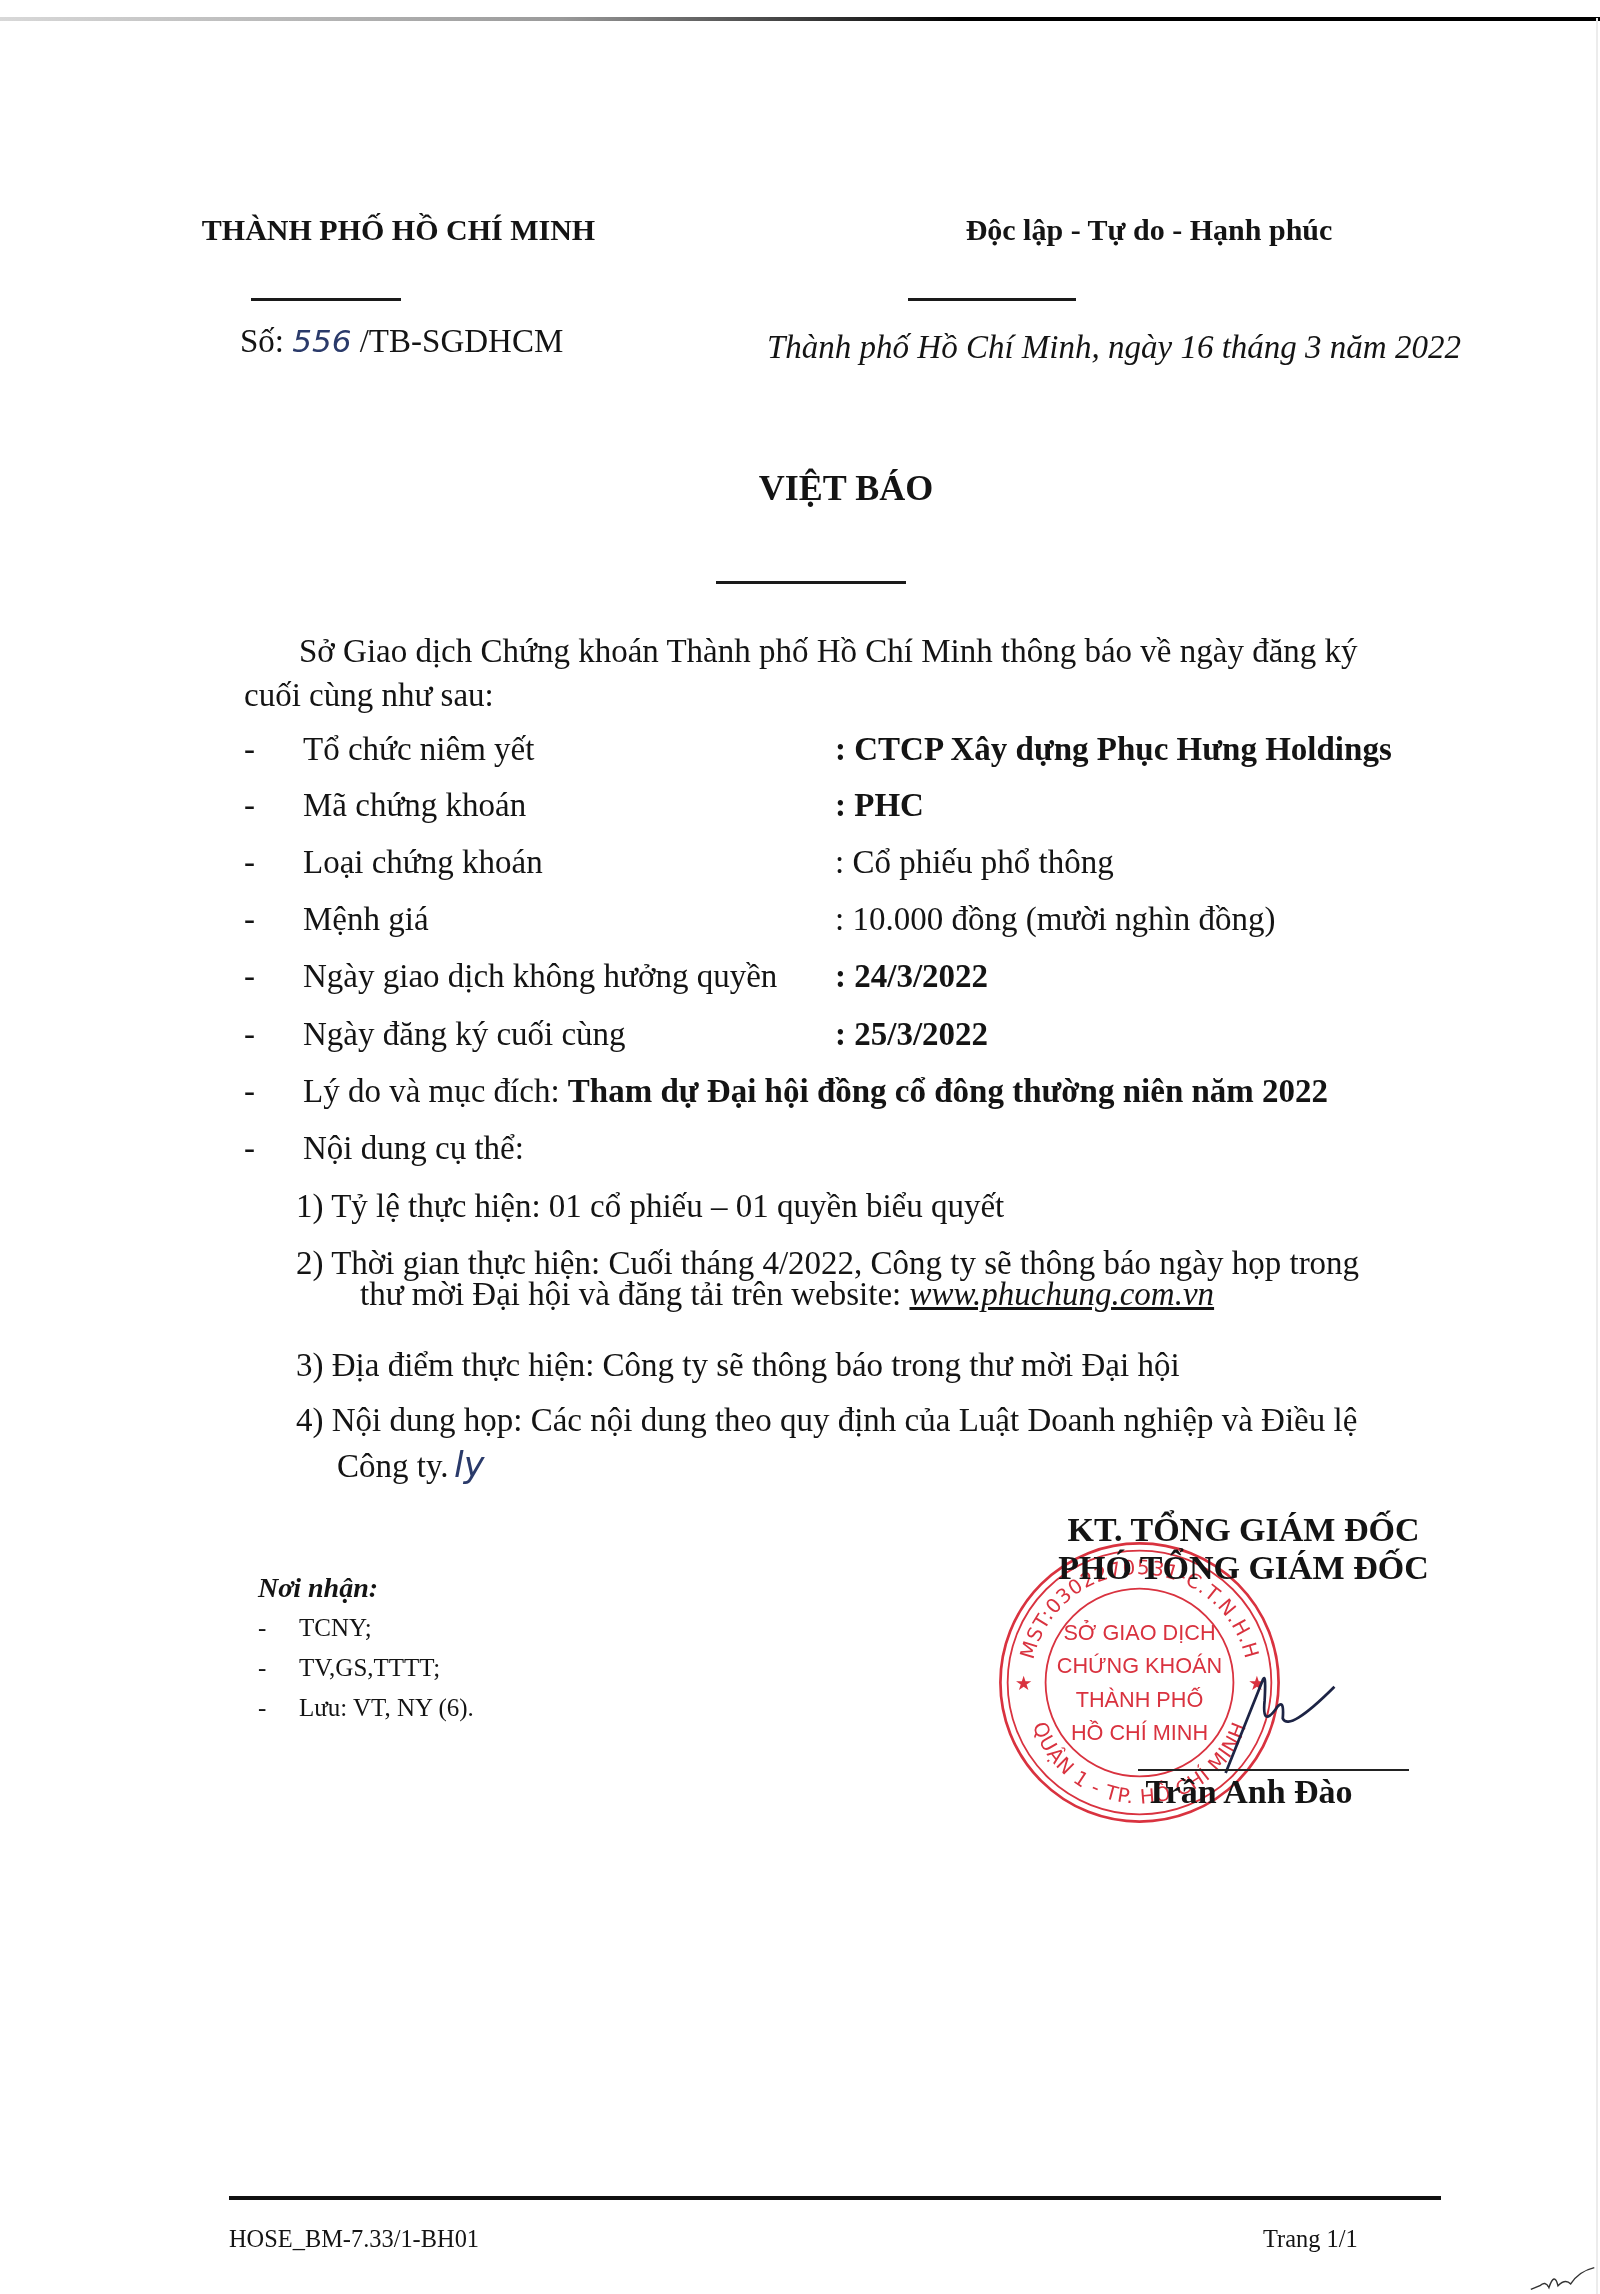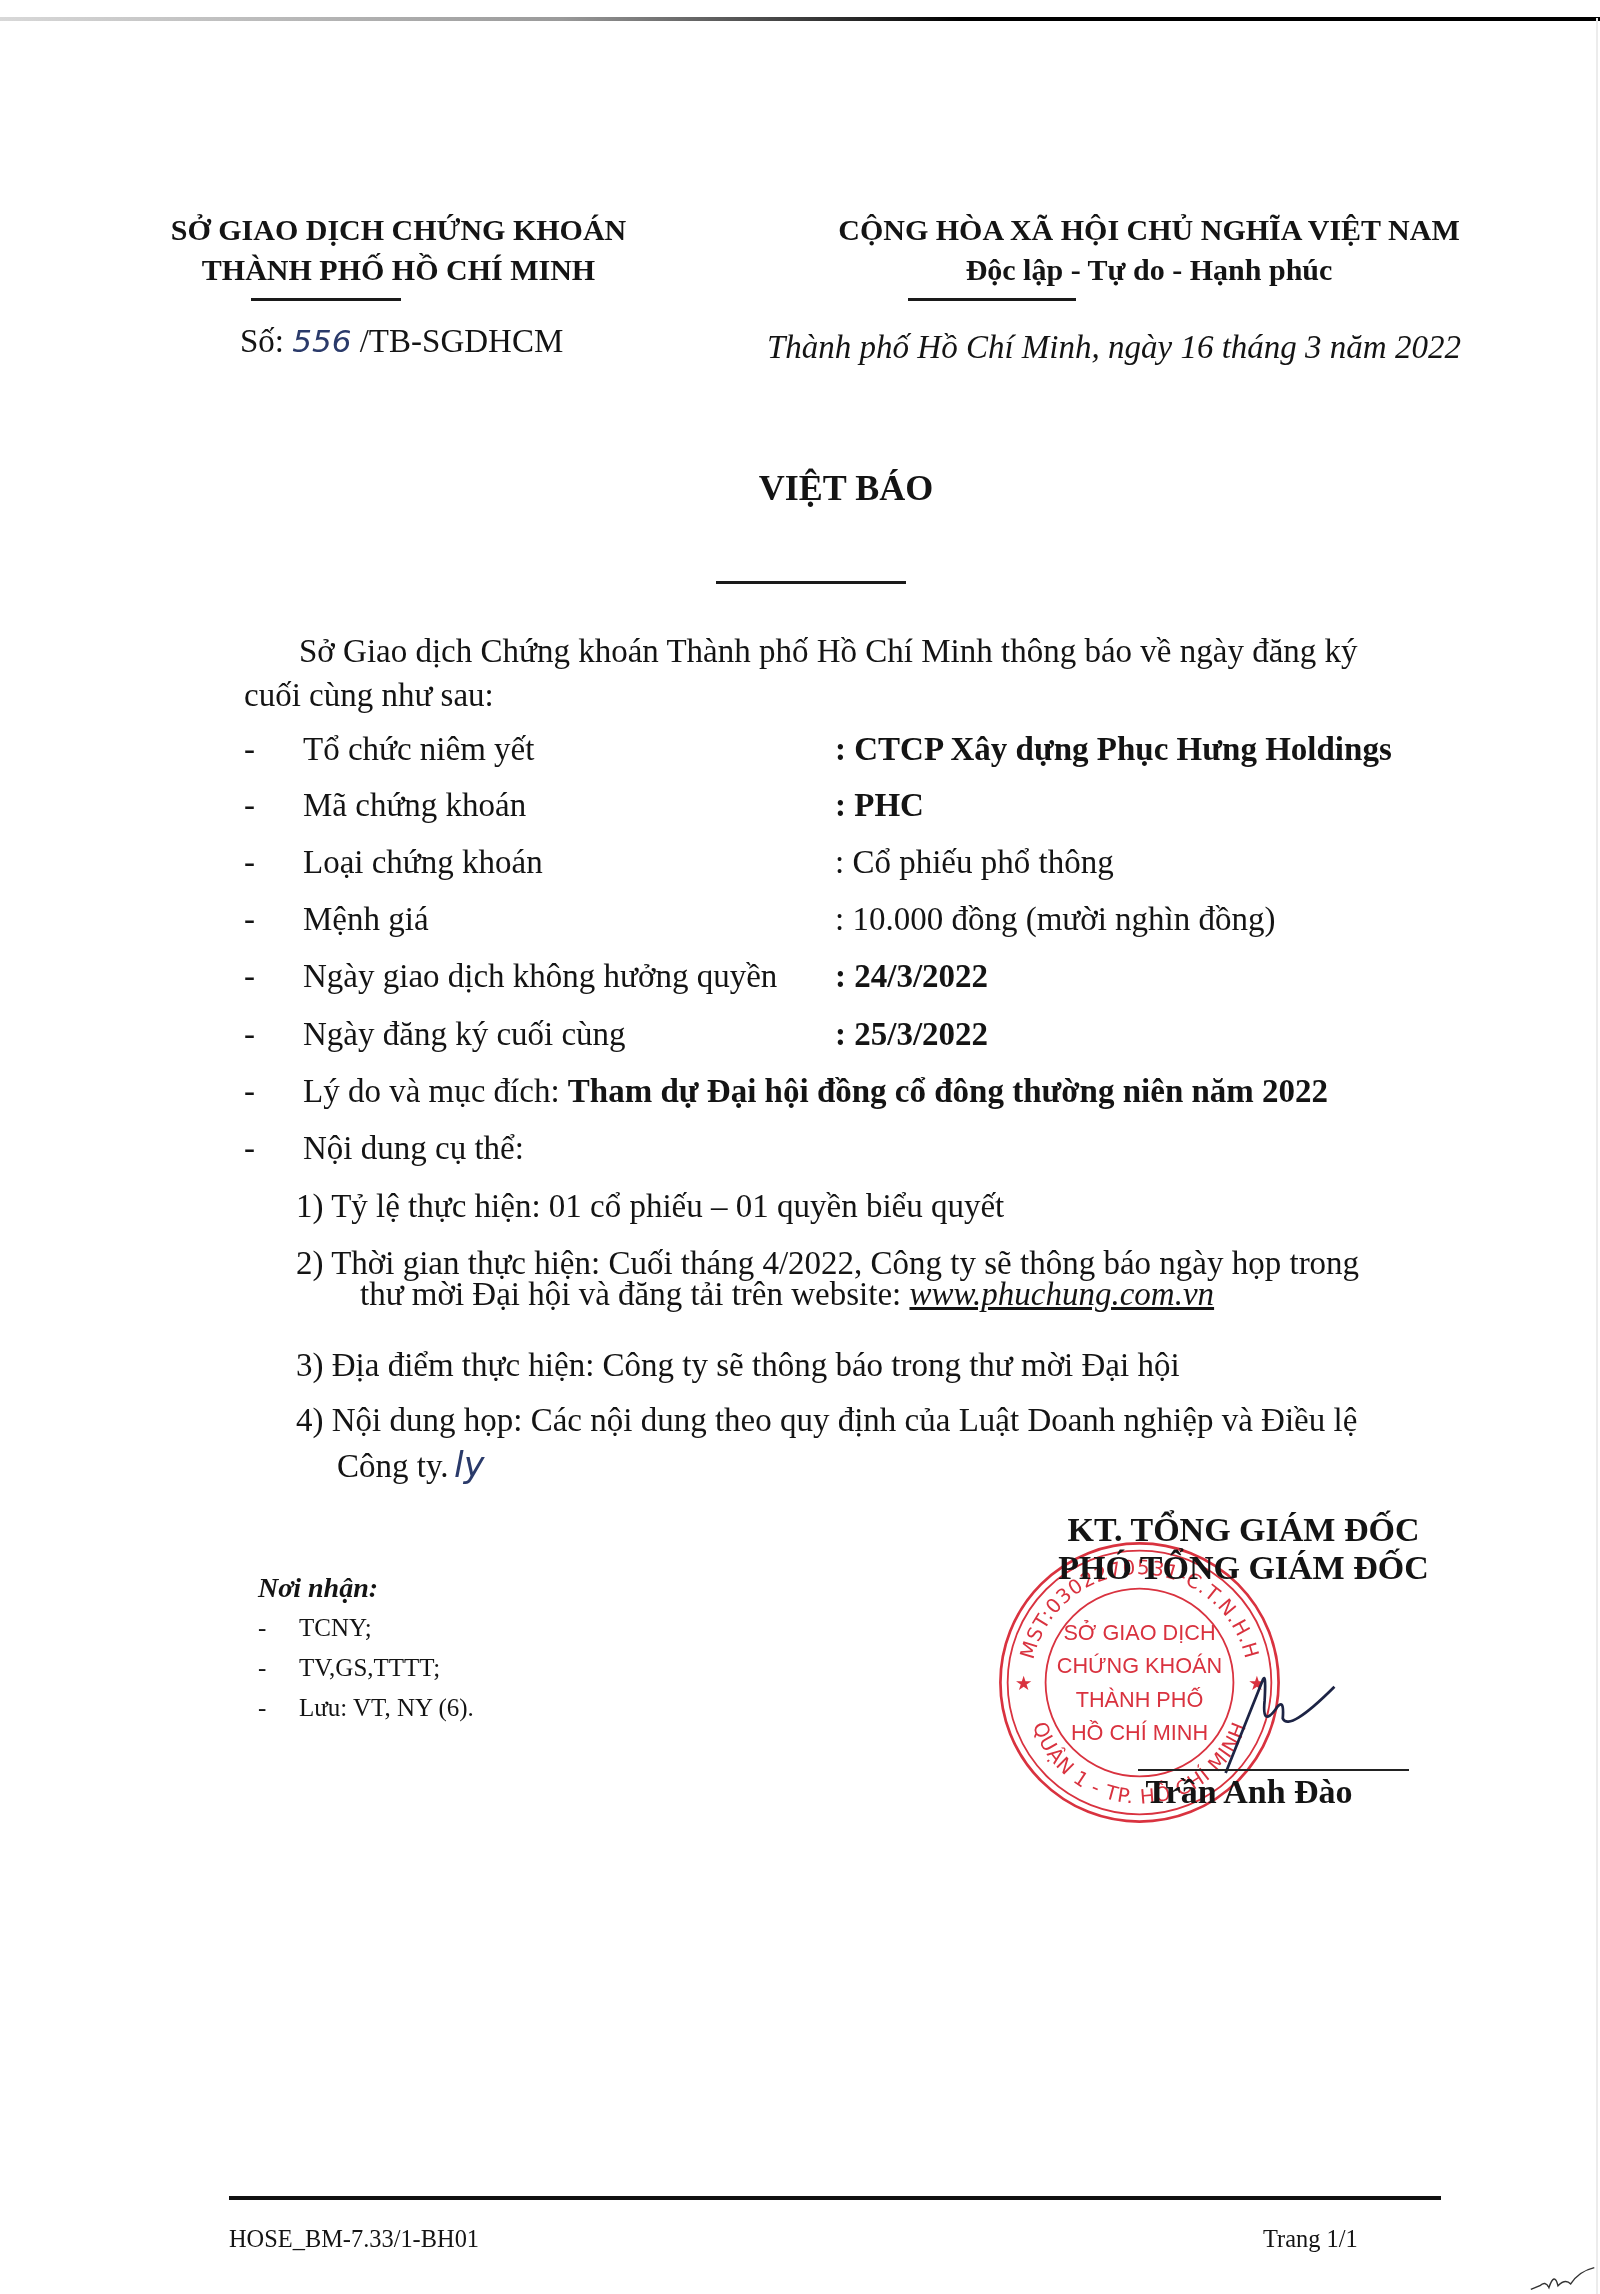--- a/index.html
+++ b/index.html
@@ -37,30 +37,28 @@
   .footer-rule { position: absolute; left: 229px; top: 2196px; width: 1212px; height: 3.6px; background: #111; }
   .footer { position: absolute; top: 2225px; font-size: 24.4px; }
 </style>
 </head>
 <body>
 
 <div class="scan-edge-top"></div>
 <div class="scan-edge-right"></div>
 
 <div class="abs center hdr" style="left:136px; top:210px; width:525px;">
-  <div>SỞ GIAO DỊCH CHỨNG KHOÁN</div>
   <div>THÀNH PHỐ HỒ CHÍ MINH</div>
 </div>
 <div class="rule" style="left:251px; top:298px; width:150px;"></div>
 <div class="abs t36" style="left:240px; top:323px; white-space:nowrap;">
   <span>Số: </span><span class="handwrite" style="font-size:31px;">556</span><span> /TB-SGDHCM</span>
 </div>
 
 <div class="abs center hdr" style="left:778px; top:210px; width:742px;">
-  <div>CỘNG HÒA XÃ HỘI CHỦ NGHĨA VIỆT NAM</div>
   <div>Độc lập - Tự do - Hạnh phúc</div>
 </div>
 <div class="rule" style="left:908px; top:298px; width:168px;"></div>
 <div class="abs italic t36" style="left:767px; top:329px; white-space:nowrap;">Thành phố Hồ Chí Minh, ngày 16 tháng 3 năm 2022</div>
 
 <div class="abs center" style="left:507px; top:464px; width:678px;">
   <div class="bold" style="font-size:36px; line-height:49px;">VIỆT BÁO</div>
 </div>
 <div class="rule" style="left:716px; top:581px; width:190px;"></div>
 

